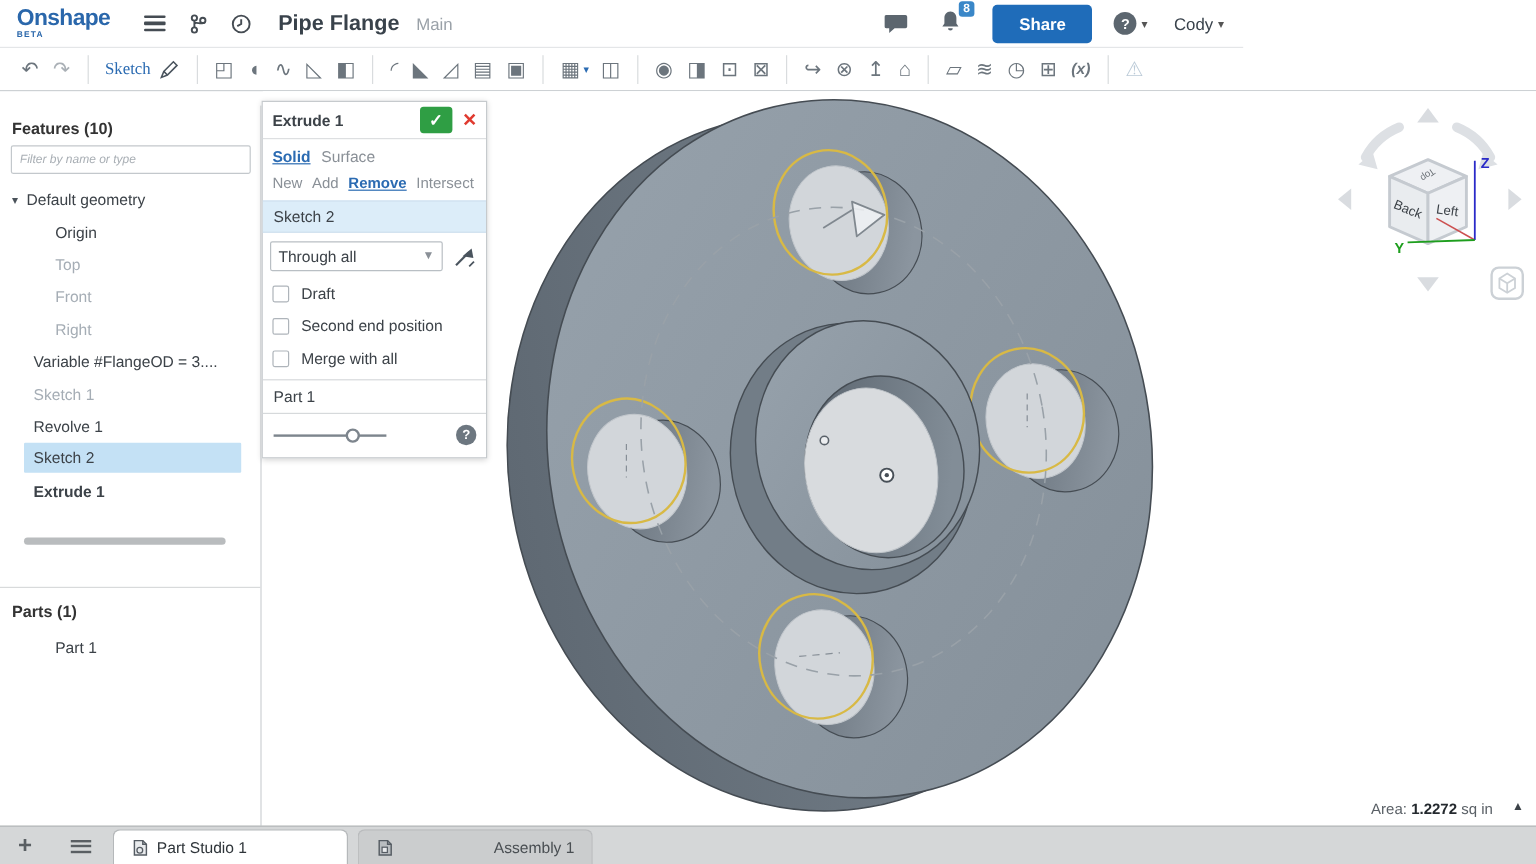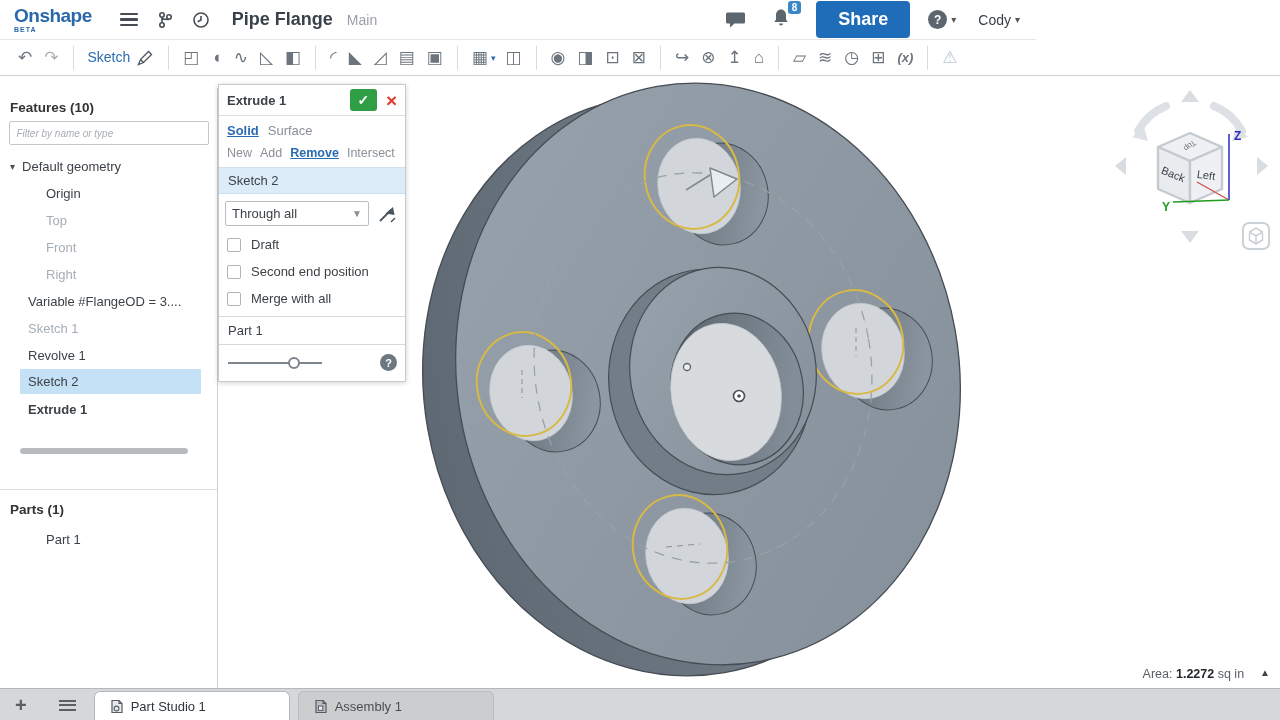--- a/index.html
+++ b/index.html
@@ -16,37 +16,37 @@
   .hamburger { margin-left:28px; width:18px; cursor:pointer; }
   .hamburger div { height:2.5px; background:#454c53; margin:3px 0; border-radius:1px; }
   .tb-ic { margin-left:18px; color:#454c53; cursor:pointer; display:flex; align-items:center; }
   .doc-title { margin-left:22px; font-size:18px; font-weight:bold; color:#39424b; }
   .doc-ws { margin-left:14px; font-size:14px; color:#9aa1a8; }
   .topbar-right { margin-left:auto; display:flex; align-items:center; margin-right:16px; }
   .bell-wrap { position:relative; margin-left:26px; cursor:pointer; }
   .badge { position:absolute; top:-7px; right:-11px; background:#3a87c8; color:#fff; font-size:10px;
            padding:1px 4px; border-radius:3px; font-weight:bold; }
   .share-btn { margin-left:26px; background:#1f6cb9; color:#fff; border:none; border-radius:4px;
-               font-size:18px; font-weight:bold; padding:8px 22px; cursor:pointer; font-family:inherit; }
+               font-size:14px; font-weight:bold; padding:8px 22px; cursor:pointer; font-family:inherit; }
   .help-wrap { margin-left:18px; display:flex; align-items:center; cursor:pointer; }
   .help-circle { width:19px; height:19px; border-radius:50%; background:#5c666f; color:#fff;
                  font-size:12px; font-weight:bold; display:flex; align-items:center; justify-content:center; }
   .caret { font-size:10px; color:#555; margin-left:4px; }
   .user-menu { margin-left:22px; font-size:14px; color:#39424b; cursor:pointer; display:flex; align-items:center; }
 
   
   .toolbar { position:absolute; left:0; top:40px; width:1280px; height:36px; background:#fff;
              border-bottom:1px solid #cdd1d4; display:flex; align-items:center; padding-left:12px; }
   .ticon { font-size:17px; color:#6c757d; margin:0 6px; cursor:pointer; line-height:1; }
   .ticon.muted { color:#aab0b6; }
   .ticon.light { color:#bccbd8; }
   .ticon.wide { font-size:13px; font-weight:bold; font-style:italic; }
   .tsep { width:1px; height:24px; background:#d9dcde; margin:0 8px; }
   .tcaret { font-size:9px; color:#2b6bb2; margin-left:-3px; margin-right:4px; cursor:pointer; }
-  .sketch-btn { display:flex; align-items:flex-start; margin:0 6px; cursor:pointer; }
+  .sketch-btn { display:flex; align-items:flex-end; margin:0 6px; cursor:pointer;font-family:Liberation Serif, serif; }
   .sketch-btn .lbl { color:#2b6bb2; font-size:14px; margin-right:6px; }
 
   
   .panel { position:absolute; left:0; top:88px; width:218px; height:612px; background:#fff;
            border-right:1px solid #cdd1d4; font-size:13px; color:#3c4248; }
   .panel-h { font-weight:bold; font-size:13.5px; color:#333; padding:12px 10px 6px 10px; }
   .filter-input { display:block; width:200px; margin:0 auto; height:24px; border:1px solid #c3c8cc;
                   border-radius:2px; font-size:10px; padding:0 7px; color:#333; font-style:italic; font-family:inherit; }
   .filter-input::placeholder { color:#a8aeb4; font-style:italic; }
   .feat-list { margin-top:8px; }
@@ -106,21 +106,21 @@
 
   
   .tabbar { position:absolute; left:0; top:688px; width:1280px; height:32px; background:#d5d7d8;
             border-top:1px solid #b5b8ba; display:flex; align-items:flex-end; }
   .tb-plus { margin:0 0 5px 15px; font-size:20px; font-weight:bold; color:#5a5f63; cursor:pointer; line-height:1; }
   .tb-list { margin:0 0 7px 32px; cursor:pointer; width:17px; }
   .tb-list div { height:2px; background:#5a5f63; margin:2.5px 0; }
   .tab { height:29px; display:flex; align-items:center; padding:0 14px; font-size:13px; cursor:pointer;
          border-radius:6px 6px 0 0; margin-left:8px; }
   .tab.active { background:#fff; color:#2f353a; border:1px solid #b5b8ba; border-bottom:none; width:196px; margin-left:18px; }
-  .tab.inactive { background:#cbcdce; color:#4a4f53; border:1px solid #b9bbbd; border-bottom:none; width:196px; }
+  .tab.inactive { background:#cbcdce; color:#4a4f53; border:1px solid #b9bbbd; border-bottom:none; width:196px;justify-content:space-between; }
   .tab .ticn { margin-right:7px; display:flex; }
 </style>
 </head>
 <body>
 
 <div class="app">
 
   <header class="topbar">
     <div class="logo">
       <span class="name">Onshape</span>

